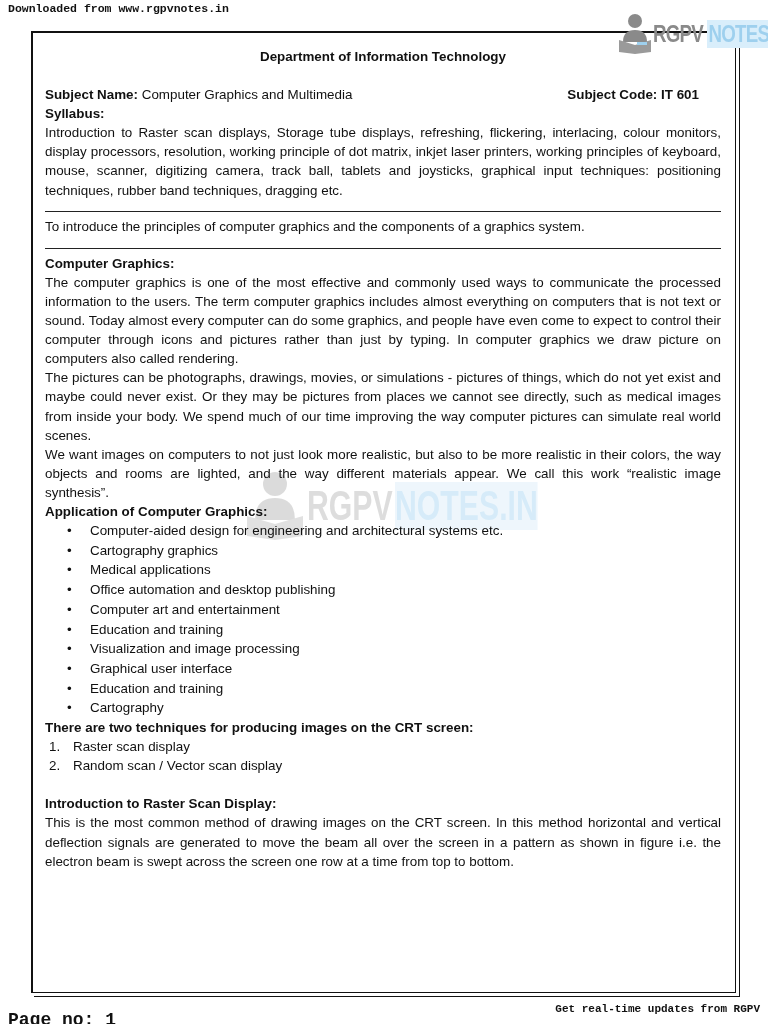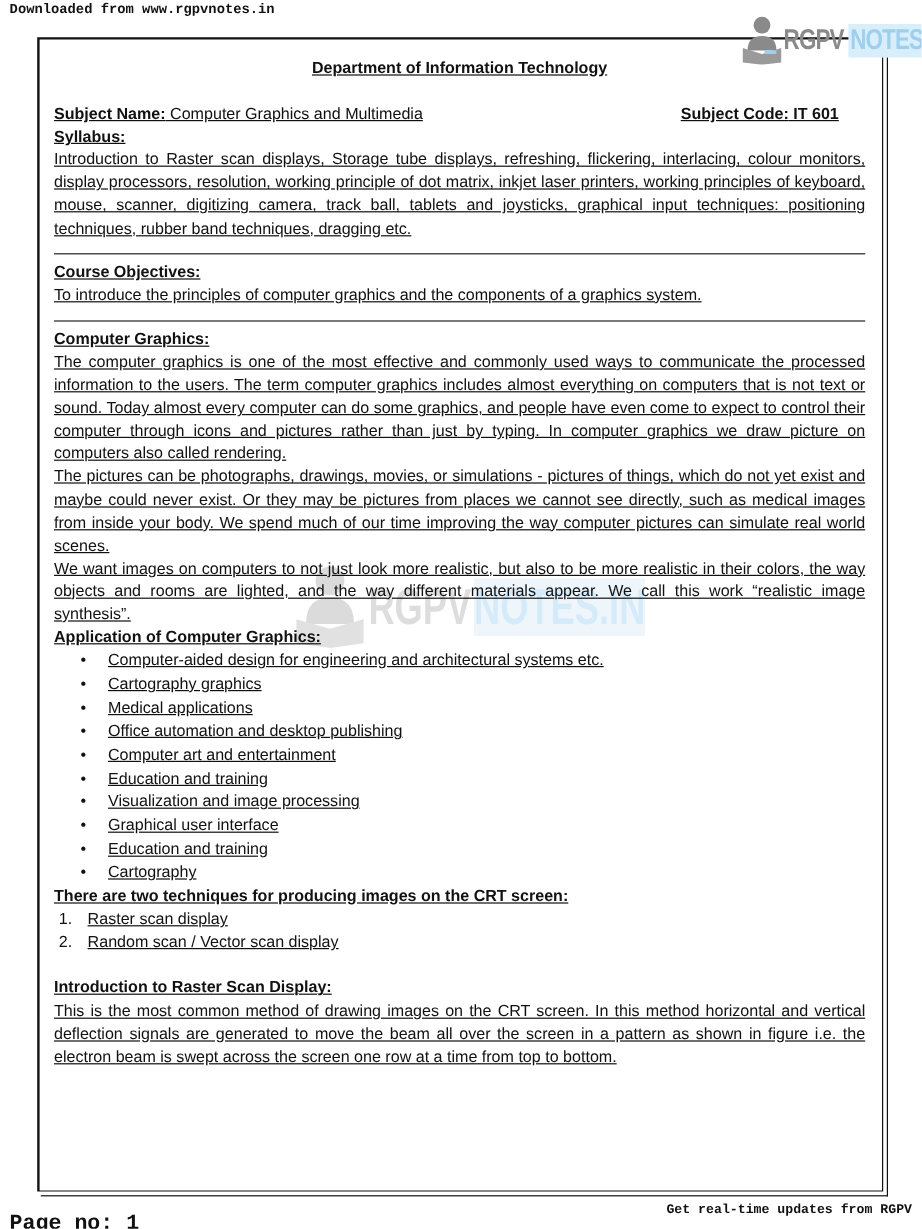--- a/index.html
+++ b/index.html
@@ -24,21 +24,21 @@
   }
 
   .logo { position: absolute; left: 617px; top: 10px; height: 44px; width: 150px; }
   .logo .rgpv { position: absolute; left: 36px; top: 10px; font-size: 24px; font-weight: bold; color: #8a8a8a; letter-spacing: -1px; transform: scaleX(0.78); transform-origin: left; }
   .logo .notes { position: absolute; left: 90px; top: 10px; font-size: 24px; font-weight: bold; color: #9ed0ee; letter-spacing: -1px; background: #d9eefb; padding: 0 2px; transform: scaleX(0.78); transform-origin: left; }
 
   .watermark { position: absolute; left: 245px; top: 470px; width: 290px; height: 70px; opacity: 0.35; pointer-events: none; }
   .watermark .wm-rgpv { position: absolute; left: 62px; top: 12px; font-size: 42px; font-weight: bold; color: #a0a0a0; transform: scaleX(0.72); transform-origin: left; }
   .watermark .wm-notes { position: absolute; left: 150px; top: 12px; font-size: 42px; font-weight: bold; color: #8cc8ee; background: #cfe8f8; transform: scaleX(0.72); transform-origin: left; }
 
-  .content { position: absolute; left: 45px; top: 46px; width: 676px; font-size: 13.4px; line-height: 19.1px; text-decoration: underline; }
+  .content { position: absolute; left: 45px; top: 46px; width: 676px; font-size: 13.4px; line-height: 19.1px; }
   .center { text-align: center; }
   .b { font-weight: bold; }
   .u { text-decoration: underline; }
   .just { text-align: justify; }
   .dept { margin-top: 1px; margin-bottom: 19px; }
   .subject-row { display: flex; justify-content: space-between; gap: 13px; }
   .subject-row .code { margin-right: 22px; }
   hr.rule { border: none; border-top: 1.3px solid #222; margin: 11px 0 5px 0; }
   .gap { height: 19px; }
   ul.apps { list-style: none; margin: 0; padding: 0; }
@@ -86,21 +86,20 @@
     </div>
     <div class="code b">
       <span>Subject Code:</span><span> IT 601</span>
     </div>
   </div>
 
   <div class="b">Syllabus:</div>
   <div class="just">Introduction to Raster scan displays, Storage tube displays, refreshing, flickering, interlacing, colour monitors, display processors, resolution, working principle of dot matrix, inkjet laser printers, working principles of keyboard, mouse, scanner, digitizing camera, track ball, tablets and joysticks, graphical input techniques: positioning techniques, rubber band techniques, dragging etc.</div>
 
   <hr class="rule">
-  <div class="b">Course Objectives:</div>
   <div>To introduce the principles of computer graphics and the components of a graphics system.</div>
 
   <hr class="rule" style="margin-top:12px;">
   <div class="b">Computer Graphics:</div>
   <div class="just">The computer graphics is one of the most effective and commonly used ways to communicate the processed information to the users. The term computer graphics includes almost everything on computers that is not text or sound. Today almost every computer can do some graphics, and people have even come to expect to control their computer through icons and pictures rather than just by typing. In computer graphics we draw picture on computers also called rendering.</div>
   <div class="just">The pictures can be photographs, drawings, movies, or simulations - pictures of things, which do not yet exist and maybe could never exist. Or they may be pictures from places we cannot see directly, such as medical images from inside your body. We spend much of our time improving the way computer pictures can simulate real world scenes.</div>
   <div class="just">We want images on computers to not just look more realistic, but also to be more realistic in their colors, the way objects and rooms are lighted, and the way different materials appear. We call this work “realistic image synthesis”.</div>
 
   <div class="b">Application of Computer Graphics:</div>
   <ul class="apps">

